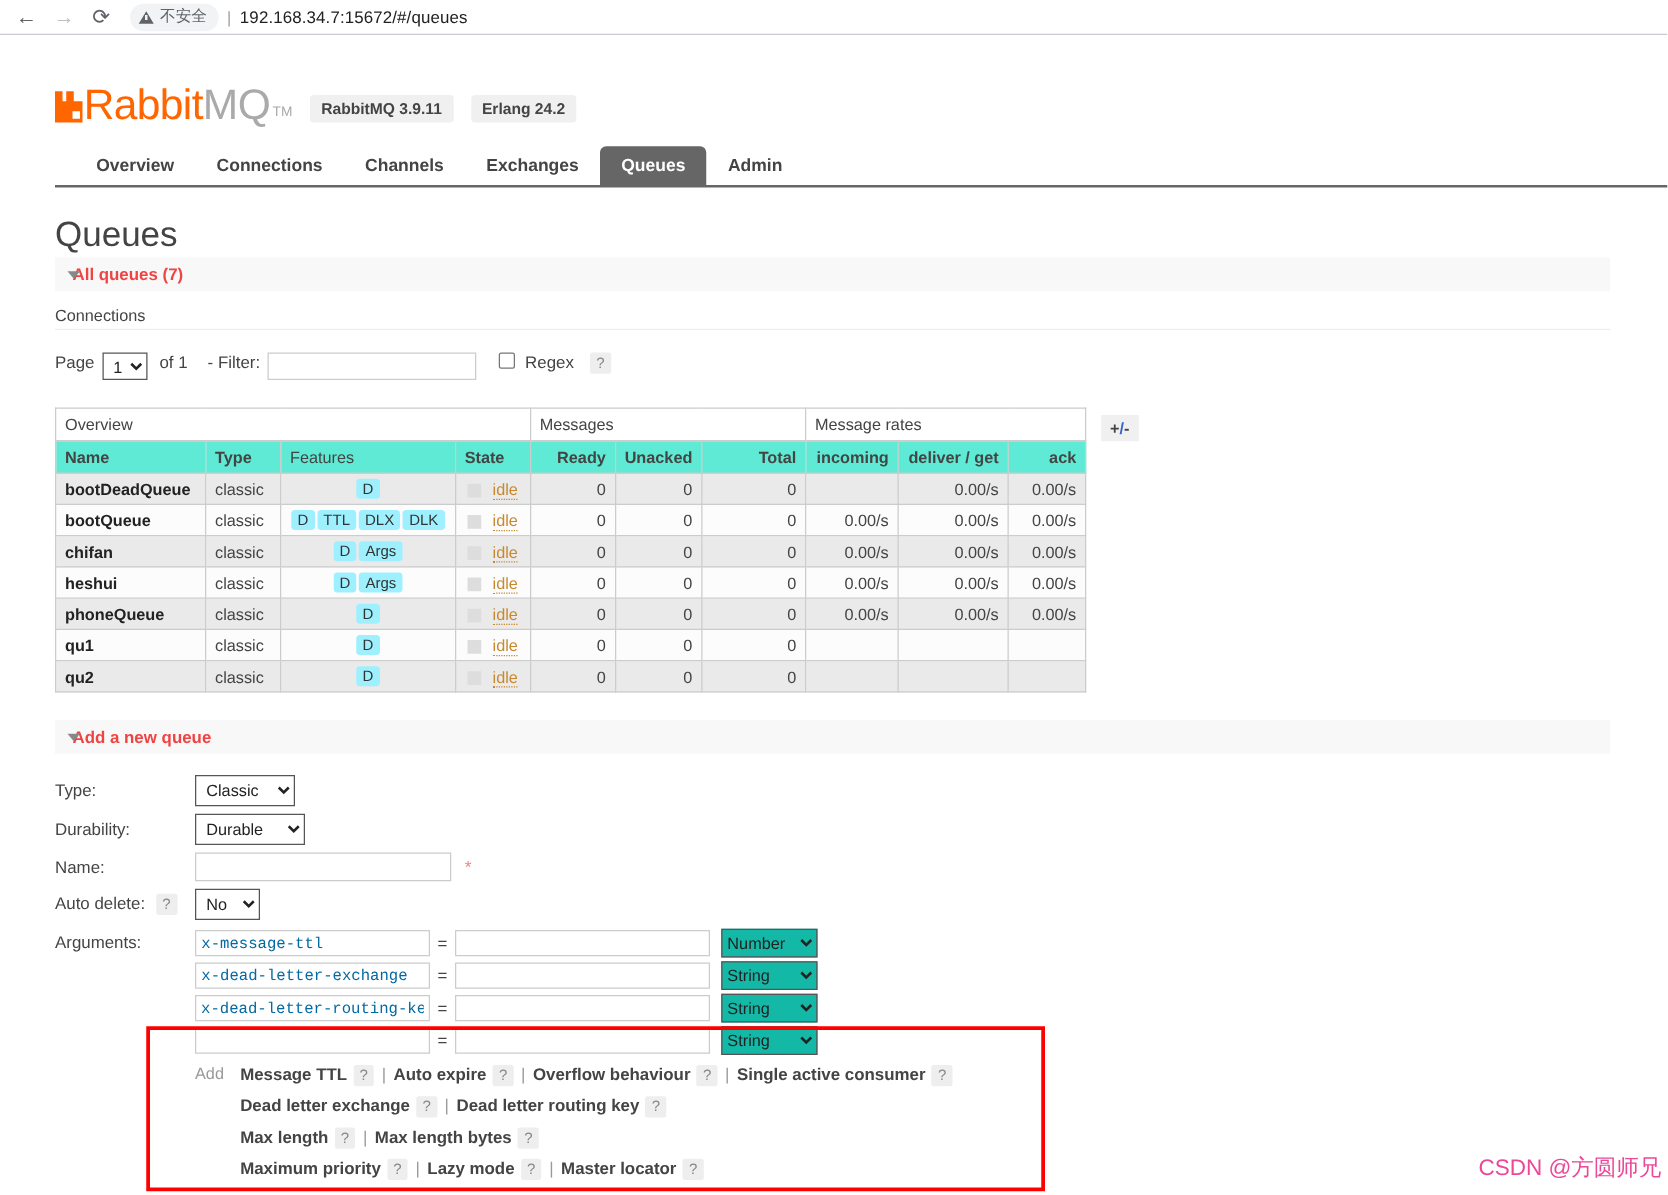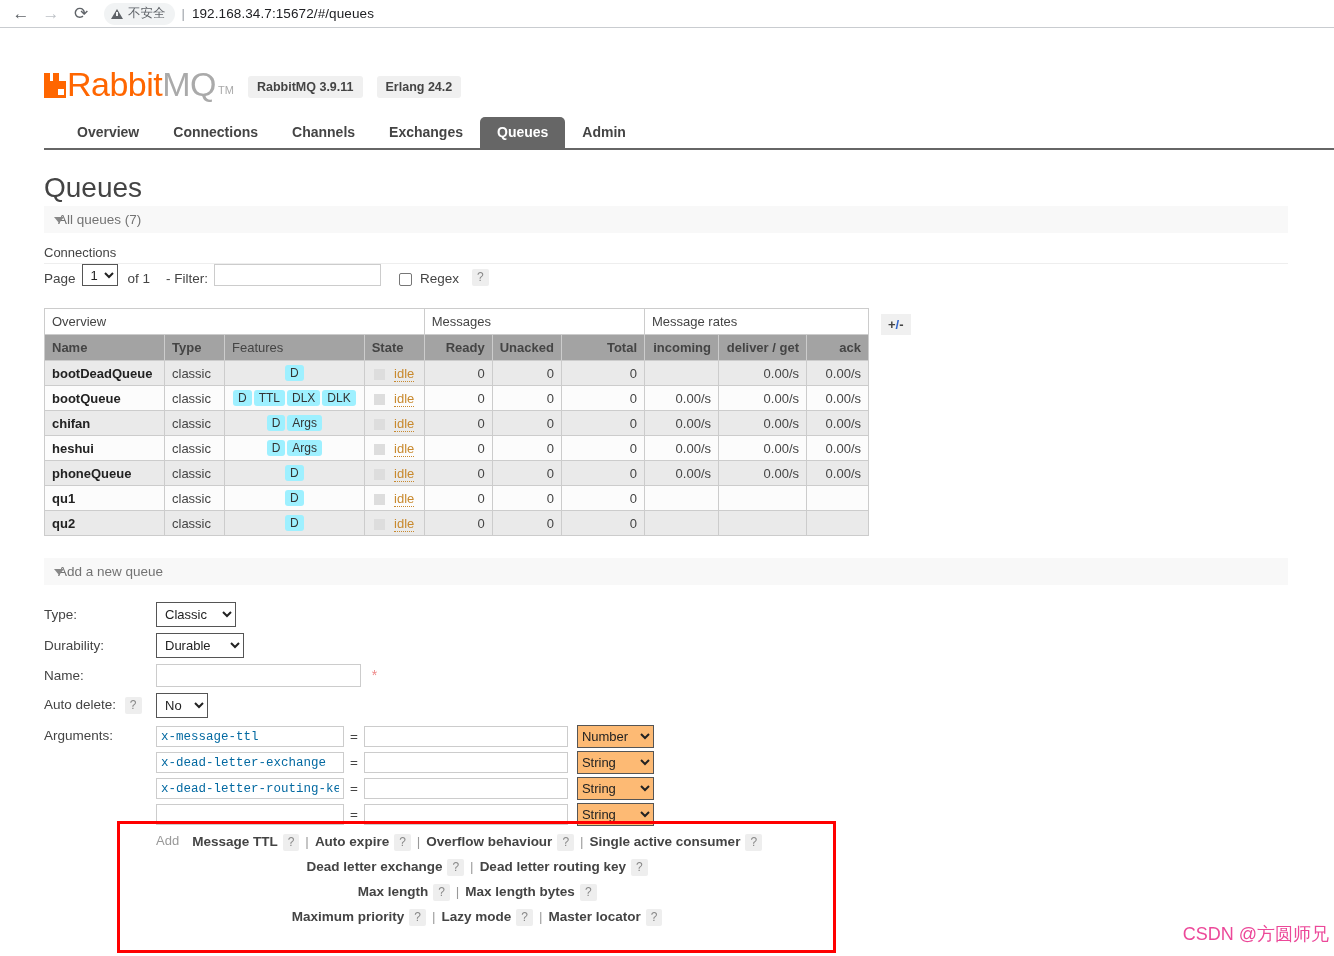--- a/index.html
+++ b/index.html
@@ -172,22 +172,22 @@
   
   h1#page-title {
     font-size: 28px;
     font-weight: 400;
     color: #444;
     margin: 22px 0 2px 0;
   }
   .section-bar {
     background: #f8f8f8;
     font-size: 13.5px;
-    font-weight: normal;
-    color: #737373;
+    font-weight: bold;
+    color: #ef4444;
     padding: 6px 0 6px 14px;
     cursor: pointer;
     position: relative;
     user-select: none;
   }
   .caret {
     position: absolute;
     left: 10px; top: 11px;
     width: 0; height: 0;
     border-left: 5px solid transparent;
@@ -198,21 +198,22 @@
   
   .sub-label {
     font-size: 13px;
     color: #444;
     padding: 12px 0 3px 0;
     border-bottom: 1px solid #eee;
     width: 1244px;
   }
   #pagination-row {
     display: flex;
-    align-items: flex-end;
+    align-items: flex-start;
+    margin-top: 18px;
     font-size: 13.5px;
     color: #444;
   }
   #pagination-row .lbl { margin-right: 6px; }
   select.ui-select {
     font-family: "Liberation Sans", sans-serif;
     font-size: 13px;
     border: 1px solid #555;
     background: #fff;
     color: #222;
@@ -264,21 +265,21 @@
   }
   table.list thead tr.grp th {
     background: #fff;
     font-weight: normal;
     text-align: left;
     font-size: 13px;
     color: #444;
     padding: 5px 7px;
   }
   table.list thead tr.cols th {
-    background: #a3a3a3;
+    background: #5eead4;
     font-weight: bold;
     text-align: left;
     font-size: 13px;
     padding: 5px 7px;
   }
   table.list thead tr.cols th.num { text-align: right; }
   table.list thead tr.cols th.light { font-weight: normal; }
   table.list tbody tr:nth-child(odd) td { background: #eaeaea; }
   table.list tbody tr:nth-child(even) td { background: #fcfcfc; }
   td.name { font-weight: bold; color: #222; }
@@ -360,21 +361,21 @@
     font-size: 12.5px;
     outline: none;
   }
   .eq { padding: 0 6px; color: #444; }
   select.arg-type {
     width: 77px;
     font-family: "Liberation Sans", sans-serif;
     font-size: 13px;
     border: 1px solid #555;
     height: 23px;
-    background: #fdba74;
+    background: #14b8a6;
     color: #222;
     border-radius: 0;
   }
   .argrow { display: flex; align-items: center; margin-bottom: 3px; }
   .addlabel {
     color: #999;
     font-size: 13px;
     padding-right: 13px;
     vertical-align: top;
     white-space: nowrap;
@@ -660,21 +661,21 @@
                     <input class="arg-val" style="">
                     <select class="arg-type" style="margin-left: 9px;"><option>String</option></select>
                   </div>
                   <div class="argrow">
                     <input class="arg-key" style="">
                     <span class="eq">=</span>
                     <input class="arg-val" style="">
                     <select class="arg-type" style="margin-left: 9px;"><option>String</option></select>
                   </div>
                 </div>
-          <div style="display:flex;margin-top:7px;text-align:center;">
+          <div style="display:flex;margin-top:7px;">
             <div class="addlabel">Add</div>
             <div id="hints">
                     <div class="hint-line"><span class="hint-link">Message TTL</span><span class="hspace"></span><span class="help">?</span><span class="pipe">|</span><span class="hint-link">Auto expire</span><span class="hspace"></span><span class="help">?</span><span class="pipe">|</span><span class="hint-link">Overflow behaviour</span><span class="hspace"></span><span class="help">?</span><span class="pipe">|</span><span class="hint-link">Single active consumer</span><span class="hspace"></span><span class="help">?</span></div>
                     <div class="hint-line"><span class="hint-link">Dead letter exchange</span><span class="hspace"></span><span class="help">?</span><span class="pipe">|</span><span class="hint-link">Dead letter routing key</span><span class="hspace"></span><span class="help">?</span></div>
                     <div class="hint-line"><span class="hint-link">Max length</span><span class="hspace"></span><span class="help">?</span><span class="pipe">|</span><span class="hint-link">Max length bytes</span><span class="hspace"></span><span class="help">?</span></div>
                     <div class="hint-line"><span class="hint-link">Maximum priority</span><span class="hspace"></span><span class="help">?</span><span class="pipe">|</span><span class="hint-link">Lazy mode</span><span class="hspace"></span><span class="help">?</span><span class="pipe">|</span><span class="hint-link">Master locator</span><span class="hspace"></span><span class="help">?</span></div>
                   </div>
           </div>
         </td>
       </tr>

